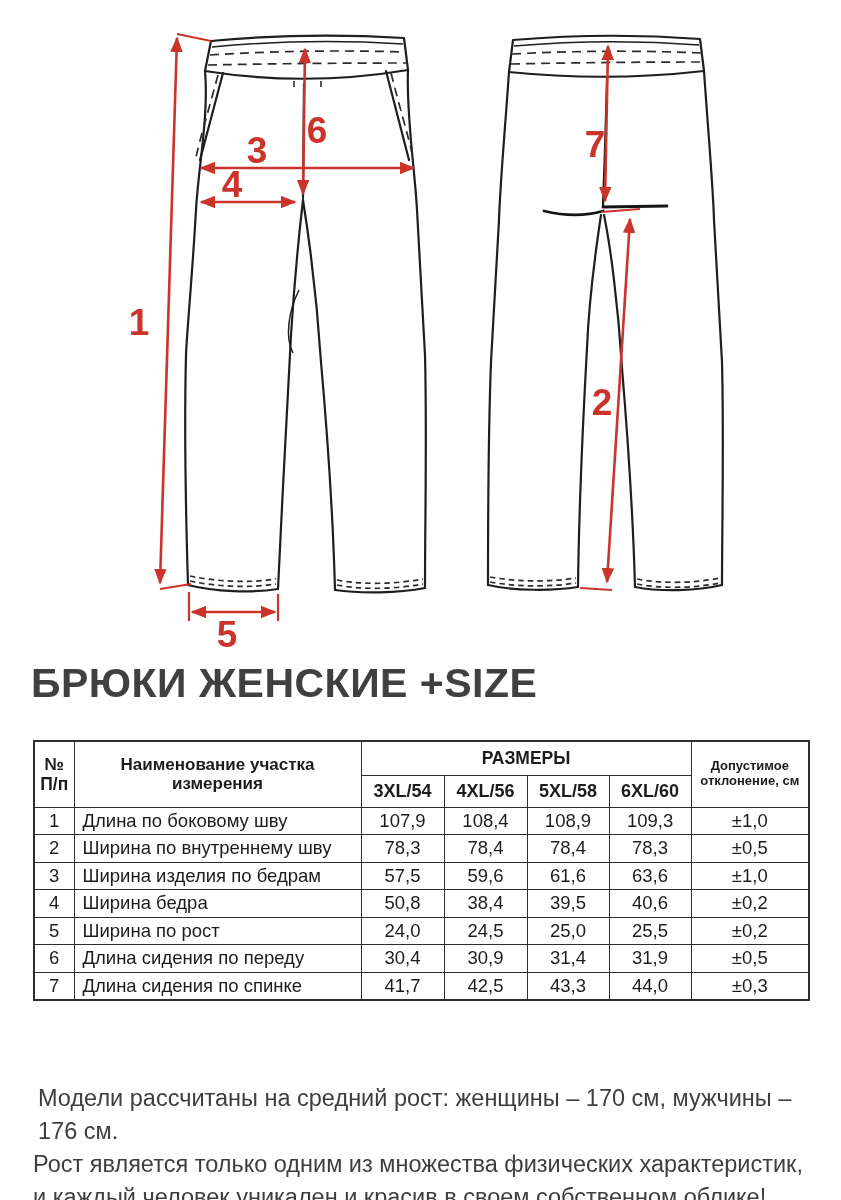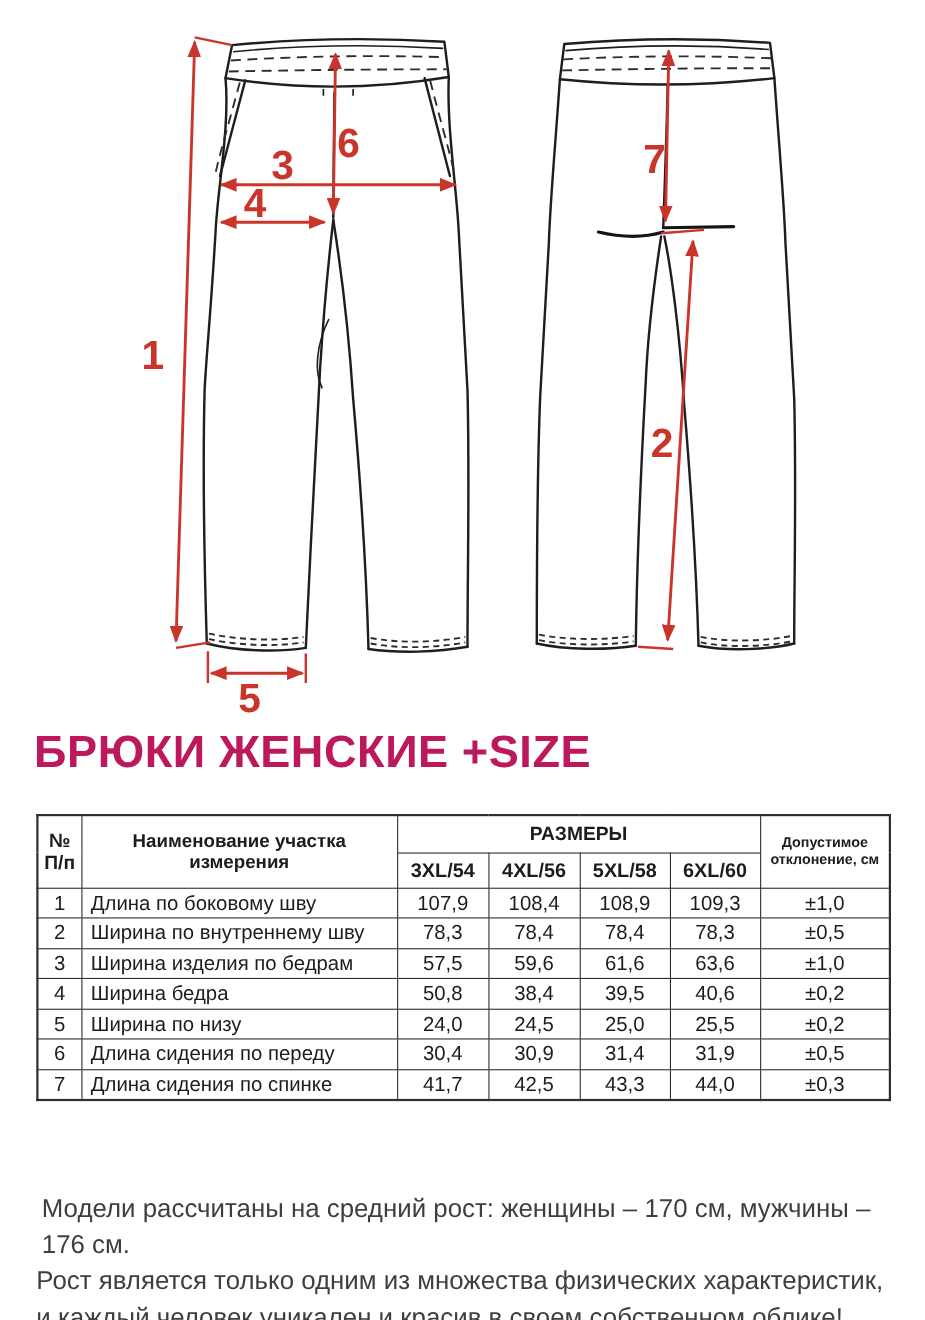--- a/index.html
+++ b/index.html
@@ -10,21 +10,21 @@
   .outline-fill{fill:#ffffff;stroke:#1e1e1e;stroke-width:2.2;stroke-linejoin:round;}
   .thin{fill:none;stroke:#1e1e1e;stroke-width:1.5;}
   .stitch{fill:none;stroke:#2c2c2c;stroke-width:1.7;stroke-dasharray:9 6;}
   .hemstitch{fill:none;stroke:#2c2c2c;stroke-width:1.7;stroke-dasharray:5.5 4;}
   .seat{fill:none;stroke:#151515;stroke-width:2.8;stroke-linecap:round;}
   .red{fill:none;stroke:#cb342a;stroke-width:2.6;}
   .redthin{fill:none;stroke:#cb342a;stroke-width:2.2;}
   .lbl{font-family:"Liberation Sans",sans-serif;font-weight:700;font-size:37px;
        fill:#cb342a;text-anchor:middle;}
   .page-title{position:absolute;left:31px;top:660px;font-size:41px;font-weight:700;
-              color:#be185d;letter-spacing:.5px;white-space:nowrap;}
+              color:#404040;letter-spacing:.5px;white-space:nowrap;}
   table.size-table{position:absolute;left:33px;top:740px;width:775px;border-collapse:collapse;
                    table-layout:fixed;border:2.5px solid #2e2e2e;}
   .size-table th,.size-table td{border:1.5px solid #2e2e2e;padding:0;overflow:hidden;
                    font-family:"Liberation Sans",sans-serif;color:#1c1c1c;}
   .size-table th{font-weight:700;font-size:17.5px;text-align:center;line-height:1.15;}
   .size-table .hdr-sizes{height:34px;}
   .size-table .hdr-cols th{height:31px;font-size:18px;}
   .size-table td{height:26.5px;font-size:18.5px;text-align:center;vertical-align:middle;}
   .size-table td.name{text-align:left;padding-left:8px;}
   .size-table td.tol{font-weight:400;}
@@ -200,21 +200,21 @@
         <td>4</td>
         <td class="name">Ширина бедра</td>
         <td>50,8</td>
         <td>38,4</td>
         <td>39,5</td>
         <td>40,6</td>
         <td class="tol">±0,2</td>
       </tr>
       <tr>
         <td>5</td>
-        <td class="name">Ширина по низу</td>
+        <td class="name">Ширина по рост</td>
         <td>24,0</td>
         <td>24,5</td>
         <td>25,0</td>
         <td>25,5</td>
         <td class="tol">±0,2</td>
       </tr>
       <tr>
         <td>6</td>
         <td class="name">Длина сидения по переду</td>
         <td>30,4</td>

